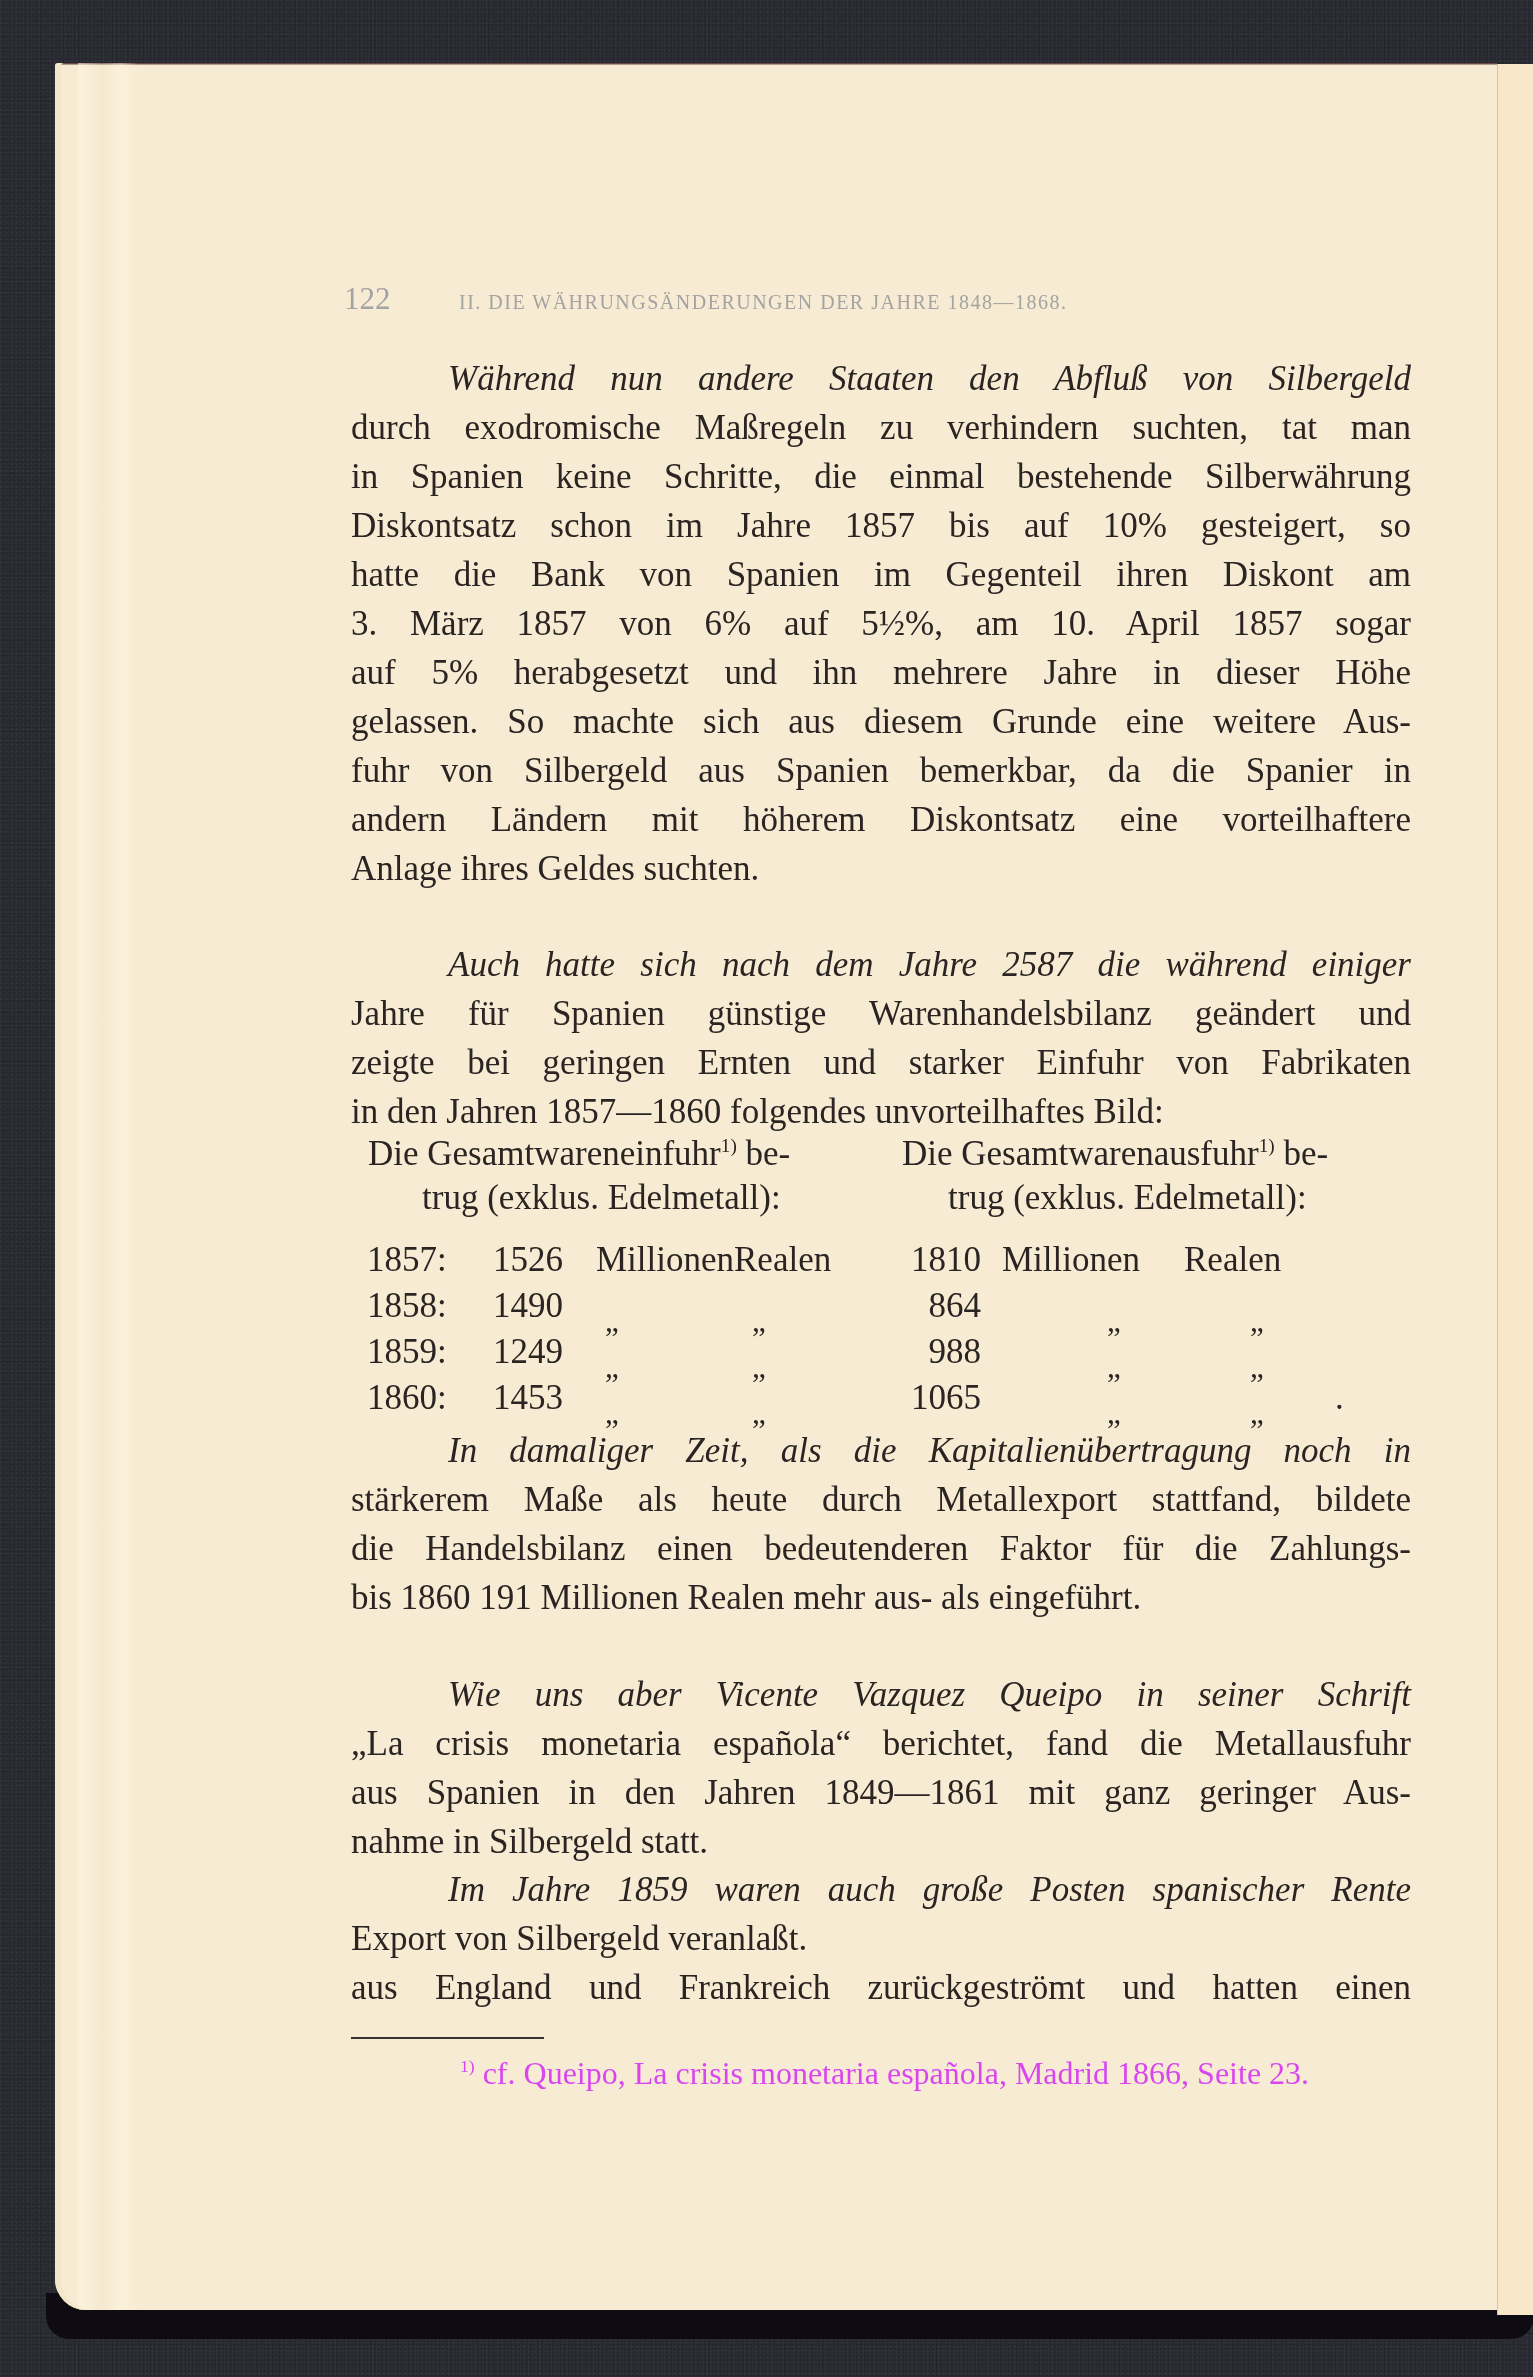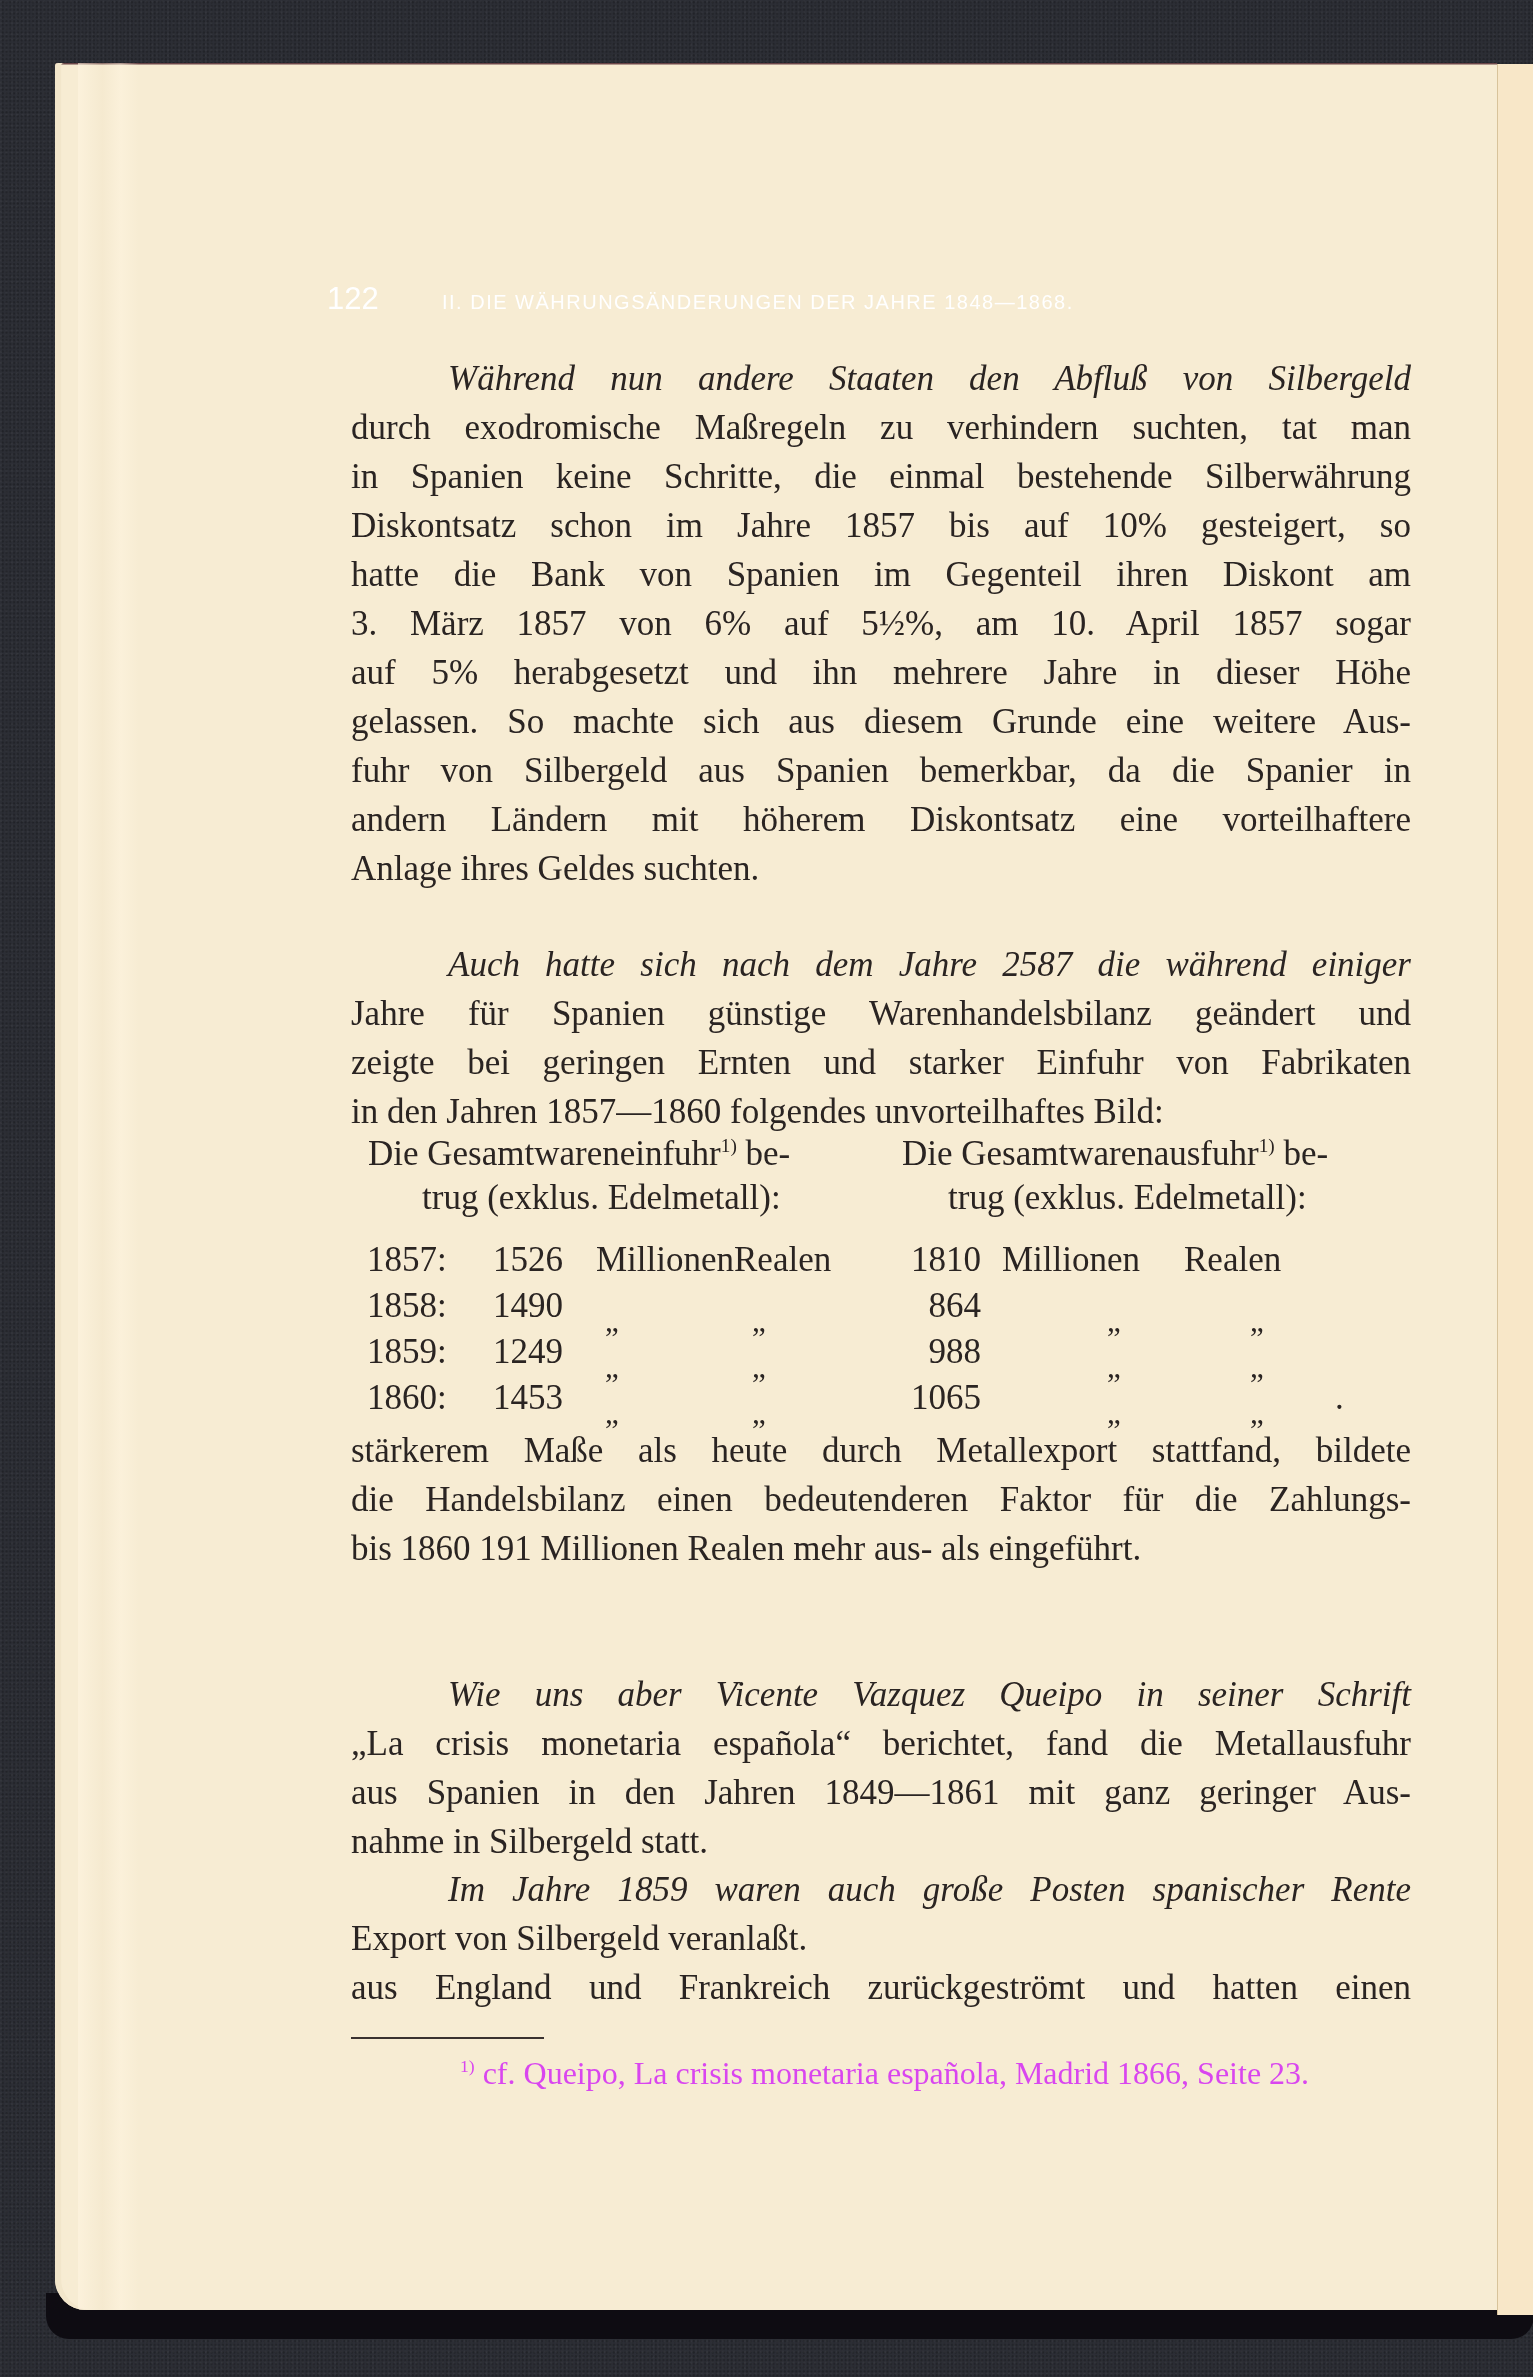--- a/index.html
+++ b/index.html
@@ -48,25 +48,25 @@
     position: absolute;
     left: 1497px;
     top: 64px;
     width: 37px;
     height: 2251px;
     background: #f8e7c8;
     border-left: 1.5px solid #d8c39a;
   }
   .header {
     position: absolute;
-    left: 327px;
+    left: 344px;
     top: 281px;
     width: 1089px;
-    font-family: Liberation Sans, sans-serif;
-    color: #ffffff;
+    font-family: Liberation Serif, serif;
+    color: #a3a3a3;
     white-space: nowrap;
   }
   .header .pageno {
     font-size: 31px;
     display: inline-block;
     width: 115px;
     padding-left: 0;
   }
   .header .running {
     font-size: 20px;
@@ -222,20 +222,21 @@
         <span class="ditto" style="left: 385px;">„</span>
         <span class="num-r" style="right: 446px;">1065</span>
         <span class="ditto" style="left: 740px;">„</span>
         <span class="ditto" style="left: 883px;">„</span>
         <span style="left: 968px;">.</span>
       </div>
     </div>
 </div>
 
 <div class="body-text" style="top:1426px;">
+  <span class="line indent">In damaliger Zeit, als die Kapitalienübertragung noch in</span>
   <span class="line">stärkerem Maße als heute durch Metallexport stattfand, bildete</span>
   <span class="line">die Handelsbilanz einen bedeutenderen Faktor für die Zahlungs-</span>
   <span class="line last">bis 1860 191 Millionen Realen mehr aus- als eingeführt.</span>
 </div>
 
 <div class="body-text" style="top:1670px;">
   <span class="line indent">Wie uns aber Vicente Vazquez Queipo in seiner Schrift</span>
   <span class="line">„La crisis monetaria española“ berichtet, fand die Metallausfuhr</span>
   <span class="line">aus Spanien in den Jahren 1849—1861 mit ganz geringer Aus-</span>
   <span class="line last">nahme in Silbergeld statt.</span>

